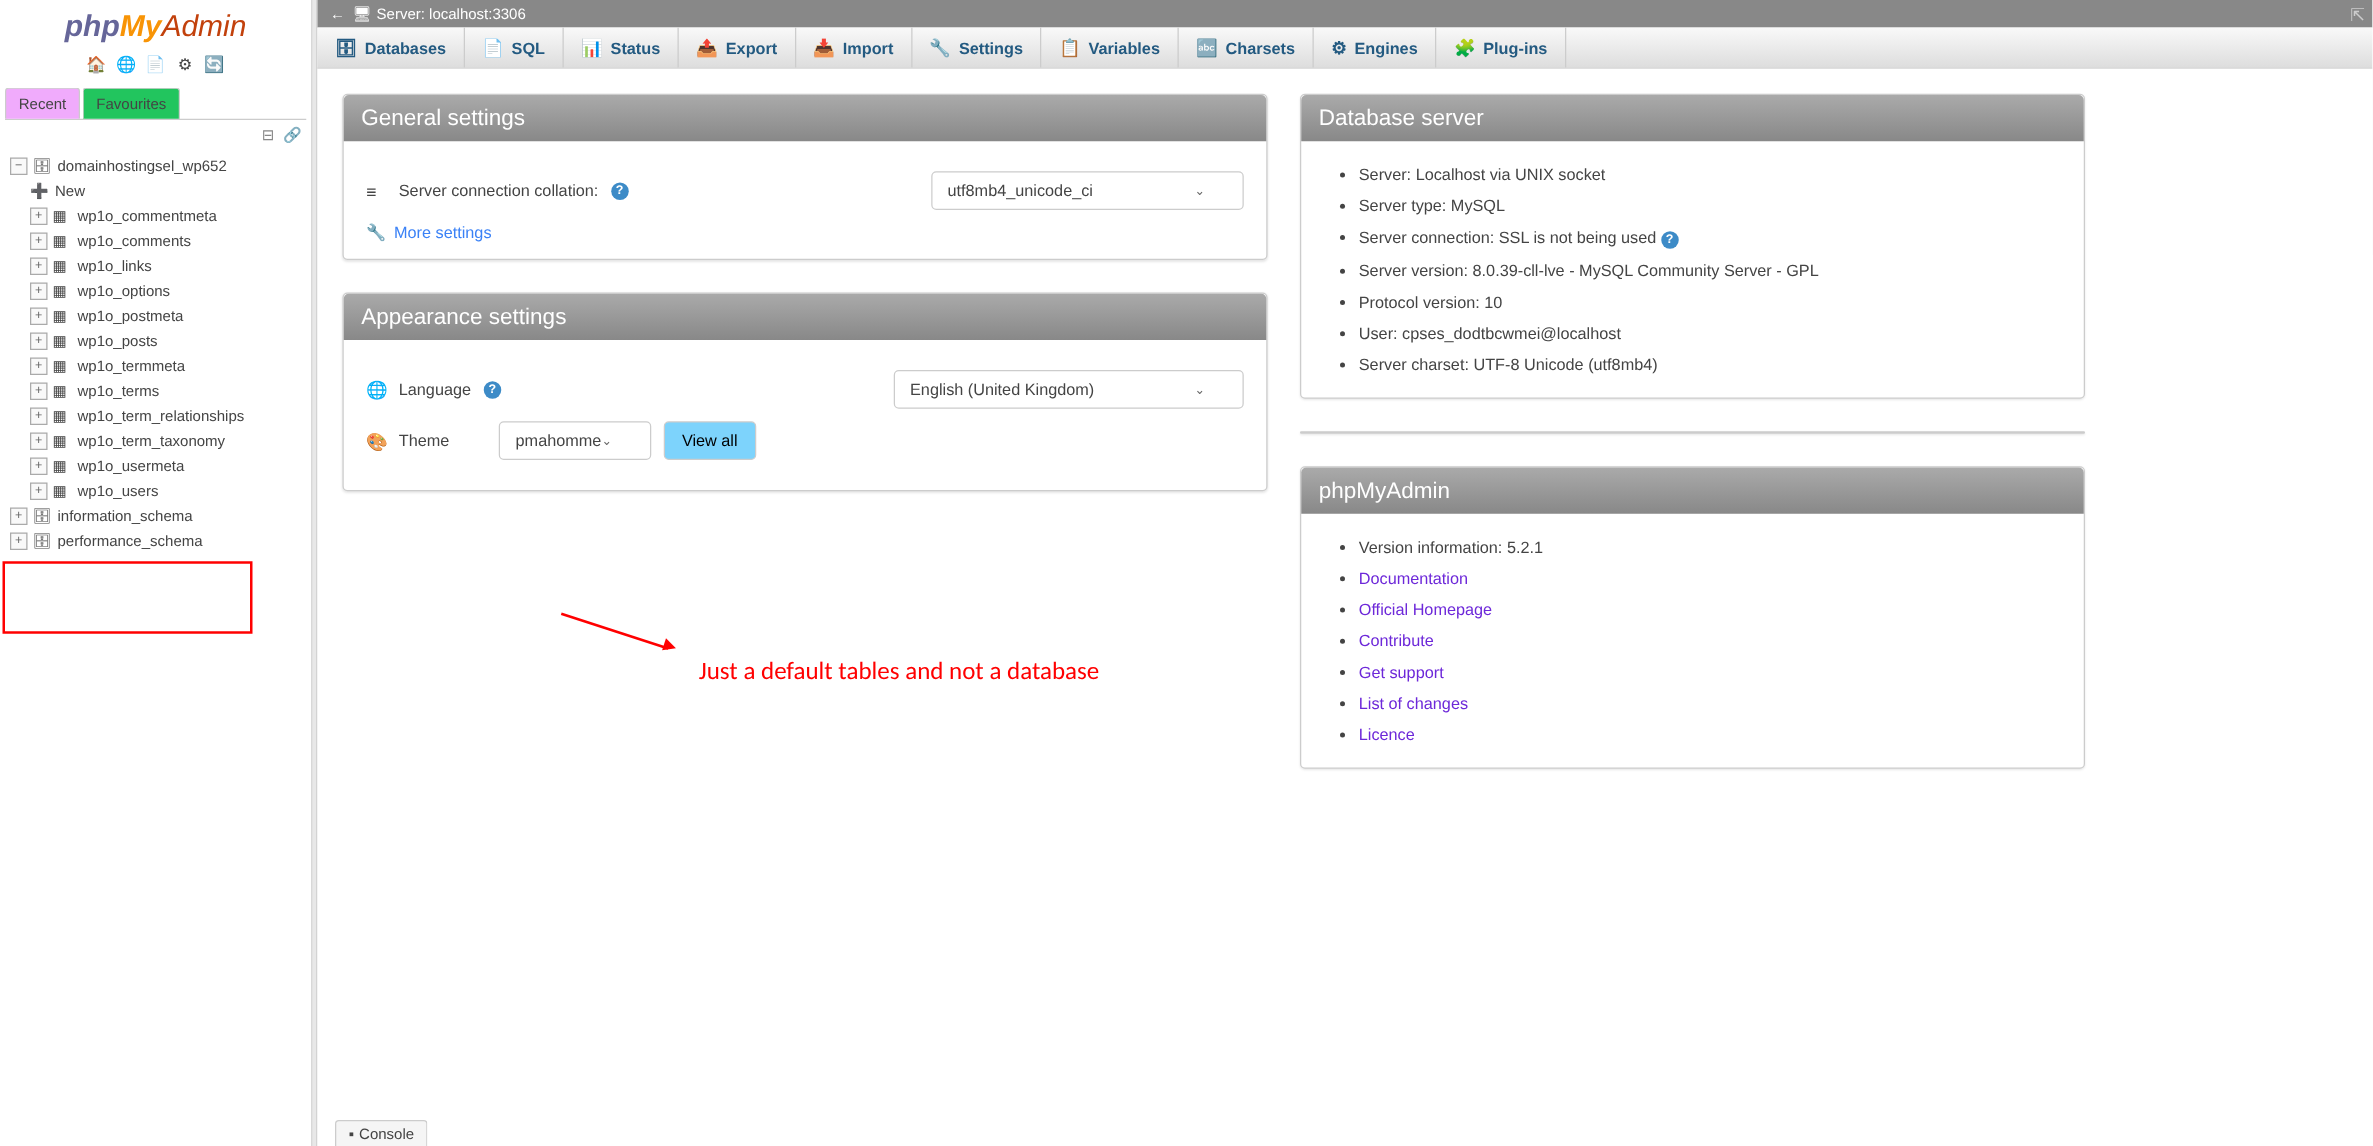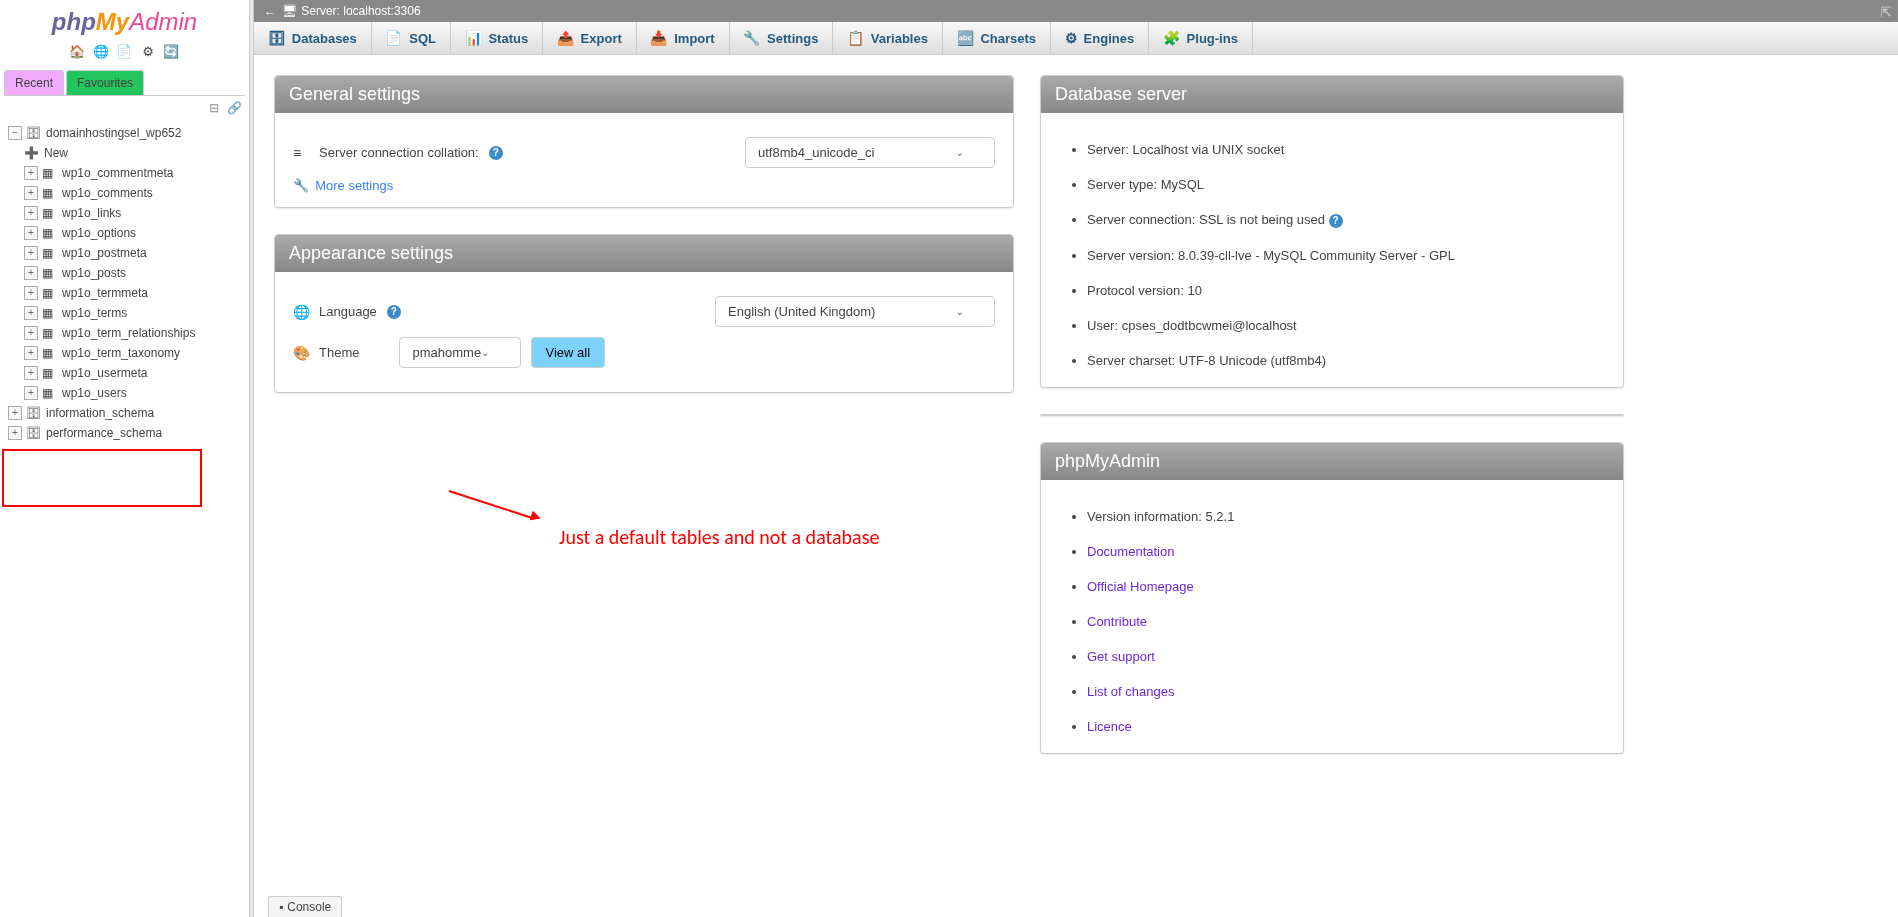--- a/index.html
+++ b/index.html
@@ -2,21 +2,21 @@
 <html><head>
 <meta charset="utf-8">
 <style>
 * { box-sizing: border-box; margin: 0; padding: 0; }
 body { font-family: sans-serif; font-size: 13px; color: #444; background: #fff; overflow: hidden; }
 .container { display: flex; height: 917px; width: 1898px; }
 .sidebar { width: 250px; background: #fff; border-right: 1px solid #ccc; position: relative; }
 .logo { text-align: center; padding: 8px 0 4px; }
 .logo .php { color: #666699; font-weight: bold; font-style: italic; font-size: 24px; }
 .logo .my { color: #f89406; font-weight: bold; font-style: italic; font-size: 24px; }
-.logo .admin { color: #ec4899; font-style: italic; font-size: 24px; }
+.logo .admin { color: #c2410c; font-style: italic; font-size: 24px; }
 .toolbar-icons { text-align: center; padding: 4px 0; }
 .toolbar-icons span { display: inline-block; width: 16px; height: 16px; margin: 0 2px; cursor: pointer; font-size: 13px; }
 .nav-tabs { display: flex; border-bottom: 1px solid #ccc; margin: 6px 4px 0; }
 .nav-tab { padding: 5px 10px; border: 1px solid #ccc; border-bottom: none; background: #f0abfc; cursor: pointer; font-size: 12px; border-radius: 3px 3px 0 0; margin-right: 2px; }
 .nav-tab.active { background: #22c55e; }
 .tree-tools { text-align: right; padding: 4px 8px; }
 .tree-tools span { display: inline-block; width: 14px; height: 14px; margin-left: 4px; font-size: 12px; cursor: pointer; color: #888; }
 .tree { padding: 4px 0; font-size: 12px; }
 .tree-node { display: flex; align-items: center; padding: 3px 4px; cursor: pointer; white-space: nowrap; }
 .tree-node.level1 { padding-left: 8px; }
@@ -30,35 +30,35 @@
 .annotation-text { position: absolute; top: 525px; left: 305px; color: red; font-size: 20px; font-family: Calibri, sans-serif; }
 .main { flex: 1; background: #f3f3f3; display: flex; flex-direction: column; position: relative; }
 .breadcrumb-bar { background: #888; color: #fff; padding: 4px 10px; font-size: 12px; display: flex; align-items: center; }
 .breadcrumb-bar .arrow { margin-right: 6px; }
 .breadcrumb-bar .server-icon { margin-right: 4px; }
 .top-tabs { background: linear-gradient(#f9f9f9, #ddd); border-bottom: 1px solid #ccc; display: flex; padding: 0; }
 .top-tab { padding: 8px 14px; border-right: 1px solid #ccc; cursor: pointer; display: flex; align-items: center; color: #235a81; font-weight: bold; font-size: 13px; }
 .top-tab .icon { margin-right: 6px; font-size: 14px; }
 .content-area { flex: 1; padding: 20px; display: flex; gap: 26px; overflow: auto; background: #fff; }
 .left-col { flex: 1; max-width: 740px; }
-.right-col { width: 584px; }
+.right-col { width: 628px; }
 .panel { border: 1px solid #ccc; border-radius: 4px; margin-bottom: 26px; background: #fff; box-shadow: 0 1px 2px rgba(0,0,0,0.1); }
 .panel-header { background: linear-gradient(#aaa, #888); color: #fff; padding: 8px 14px; font-size: 18px; border-radius: 4px 4px 0 0; }
 .panel-body { padding: 14px 18px; }
 .form-row { display: flex; align-items: center; margin: 10px 0; gap: 10px; }
 .form-row .label-icon { width: 16px; font-size: 14px; }
 .form-row label { font-size: 13px; color: #444; }
 .help-icon { display: inline-block; width: 14px; height: 14px; background: #3d8bc7; color: #fff; border-radius: 50%; text-align: center; line-height: 14px; font-size: 10px; font-weight: bold; cursor: pointer; }
 .select-box { border: 1px solid #ccc; border-radius: 4px; padding: 7px 30px 7px 12px; font-size: 13px; background: #fff; position: relative; cursor: pointer; min-width: 200px; display: flex; justify-content: space-between; align-items: center; }
 .select-box .chevron { font-size: 10px; color: #666; }
 .btn { border: 1px solid #ccc; border-radius: 4px; padding: 7px 14px; background: #7dd3fc; cursor: pointer; font-size: 13px; }
 .link { color: #3b82f6; cursor: pointer; }
 .link-row { display: flex; align-items: center; gap: 6px; margin-top: 10px; }
 .info-list { list-style: disc; padding-left: 28px; }
-.info-list li { padding: 5px 0; font-size: 13px; color: #444; margin-top: 10px; }
+.info-list li { padding: 5px 0; font-size: 13px; color: #444; }
 .info-list li a { color: #6d28d9; text-decoration: none; }
 .console-tab { position: absolute; bottom: 0; left: 14px; background: #f5f5f5; border: 1px solid #ccc; border-bottom: none; padding: 3px 10px; font-size: 12px; cursor: pointer; border-radius: 3px 3px 0 0; display: flex; align-items: center; gap: 4px; }
 .collapse-icon { position: absolute; top: 4px; right: 6px; color: #ccc; font-size: 14px; cursor: pointer; }
 .drag-handle { width: 4px; background: #e8e8e8; cursor: ew-resize; border-right: 1px solid #ccc; }
 </style>
 </head>
 <body>
 
 <div class="container">
   <div class="sidebar">

